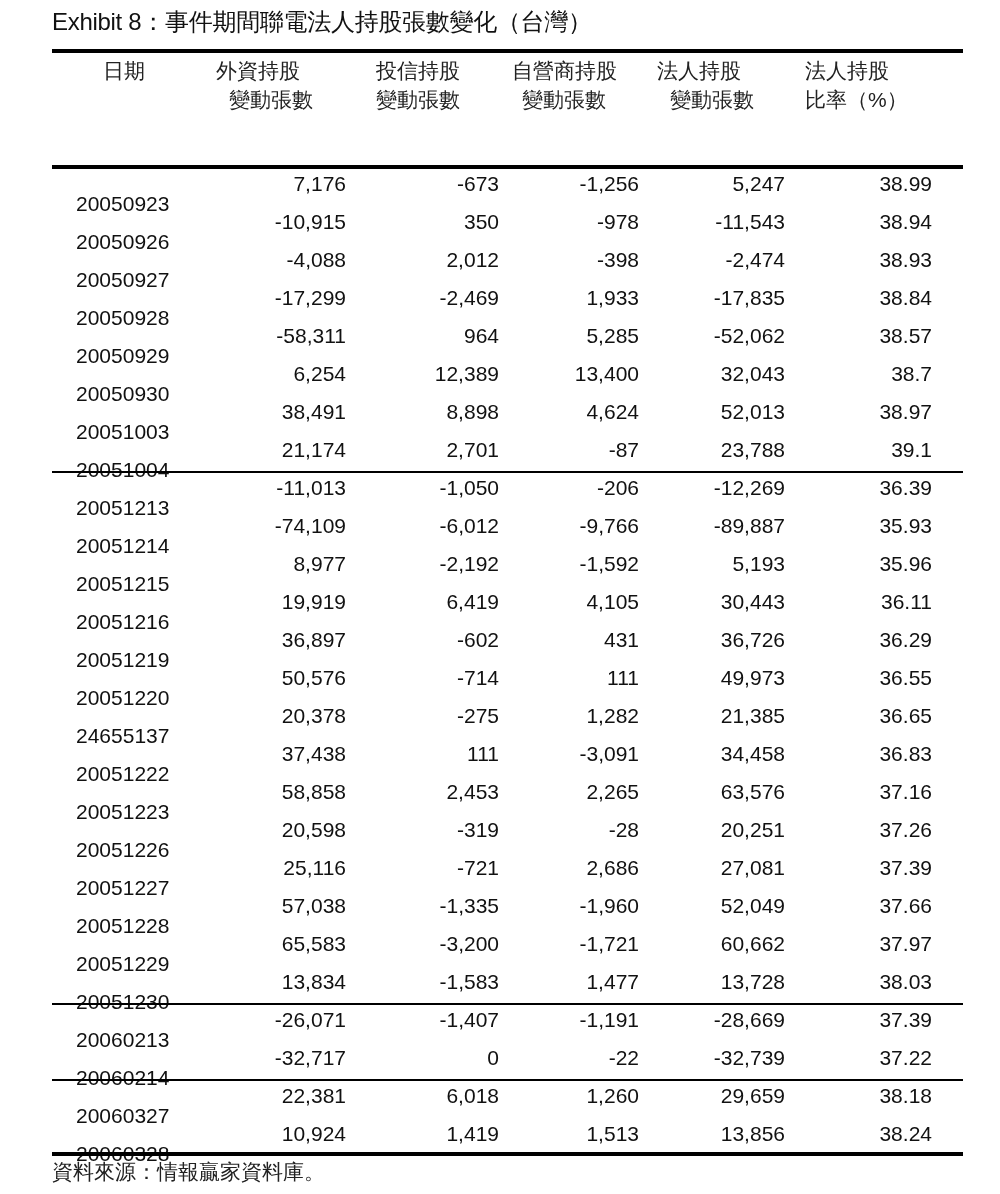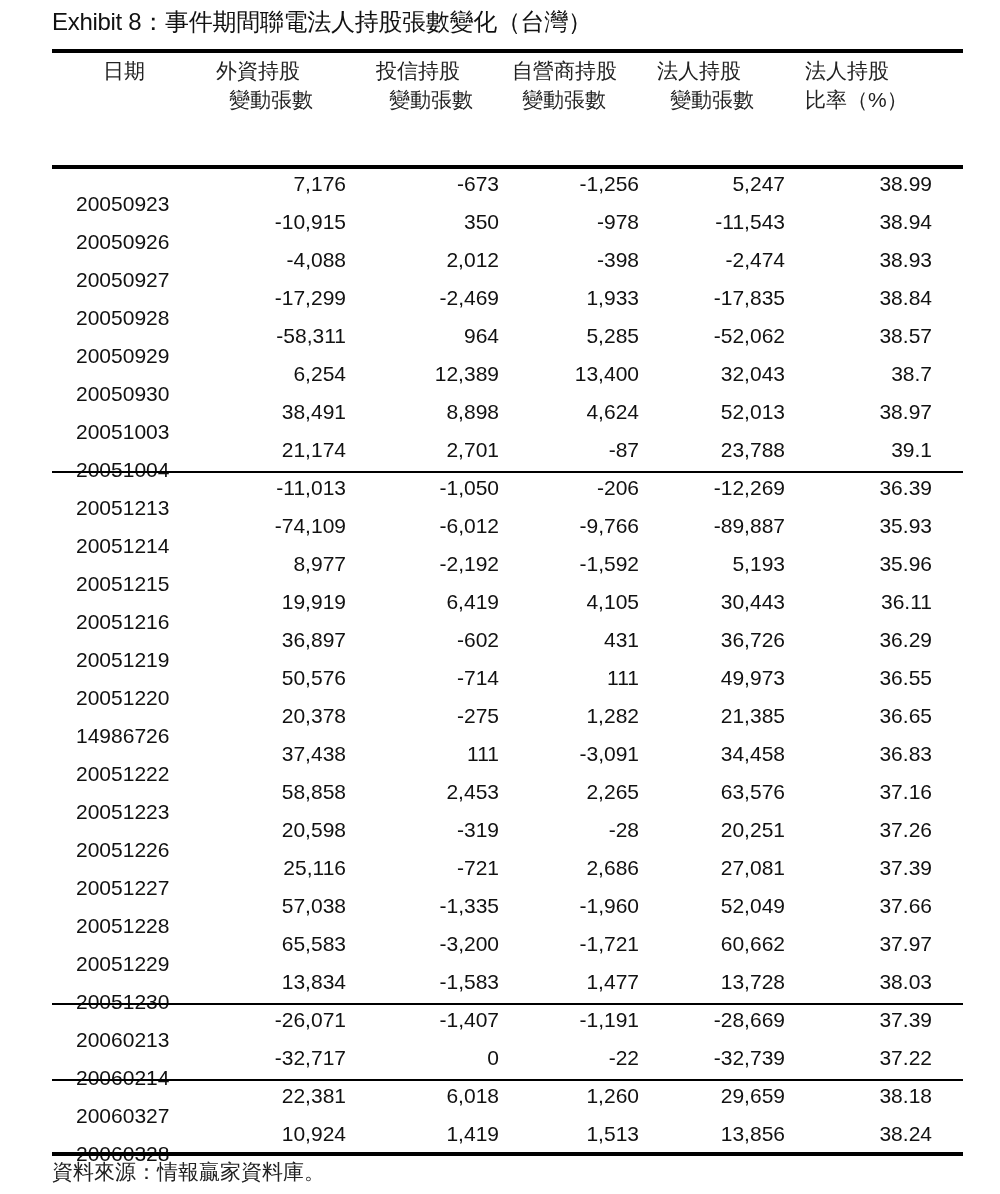--- a/index.html
+++ b/index.html
@@ -47,21 +47,21 @@
 <div class="rule top"></div>
 
 <div class="hdr-cell" style="left:103px;">
   <div>日期</div>
   <div></div>
 </div>
 <div class="hdr-cell" style="left:216px;">
   <div>外資持股</div>
   <div style="padding-left:13px;">變動張數</div>
 </div>
-<div class="hdr-cell" style="left:376px;">
+<div class="hdr-cell" style="left:363px;text-align:right;">
   <div>投信持股</div>
   <div style="padding-left:13px;">變動張數</div>
 </div>
 <div class="hdr-cell" style="left:512px;">
   <div>自營商持股</div>
   <div style="padding-left:10px;">變動張數</div>
 </div>
 <div class="hdr-cell" style="left:657px;">
   <div>法人持股</div>
   <div style="padding-left:13px;">變動張數</div>
@@ -180,21 +180,21 @@
     </div>
     <div class="row">
       <div class="cell c0">20051220</div>
       <div class="cell c1">50,576</div>
       <div class="cell c2">-714</div>
       <div class="cell c3">111</div>
       <div class="cell c4">49,973</div>
       <div class="cell c5">36.55</div>
     </div>
     <div class="row">
-      <div class="cell c0">14986726</div>
+      <div class="cell c0">24655137</div>
       <div class="cell c1">20,378</div>
       <div class="cell c2">-275</div>
       <div class="cell c3">1,282</div>
       <div class="cell c4">21,385</div>
       <div class="cell c5">36.65</div>
     </div>
     <div class="row">
       <div class="cell c0">20051222</div>
       <div class="cell c1">37,438</div>
       <div class="cell c2">111</div>

